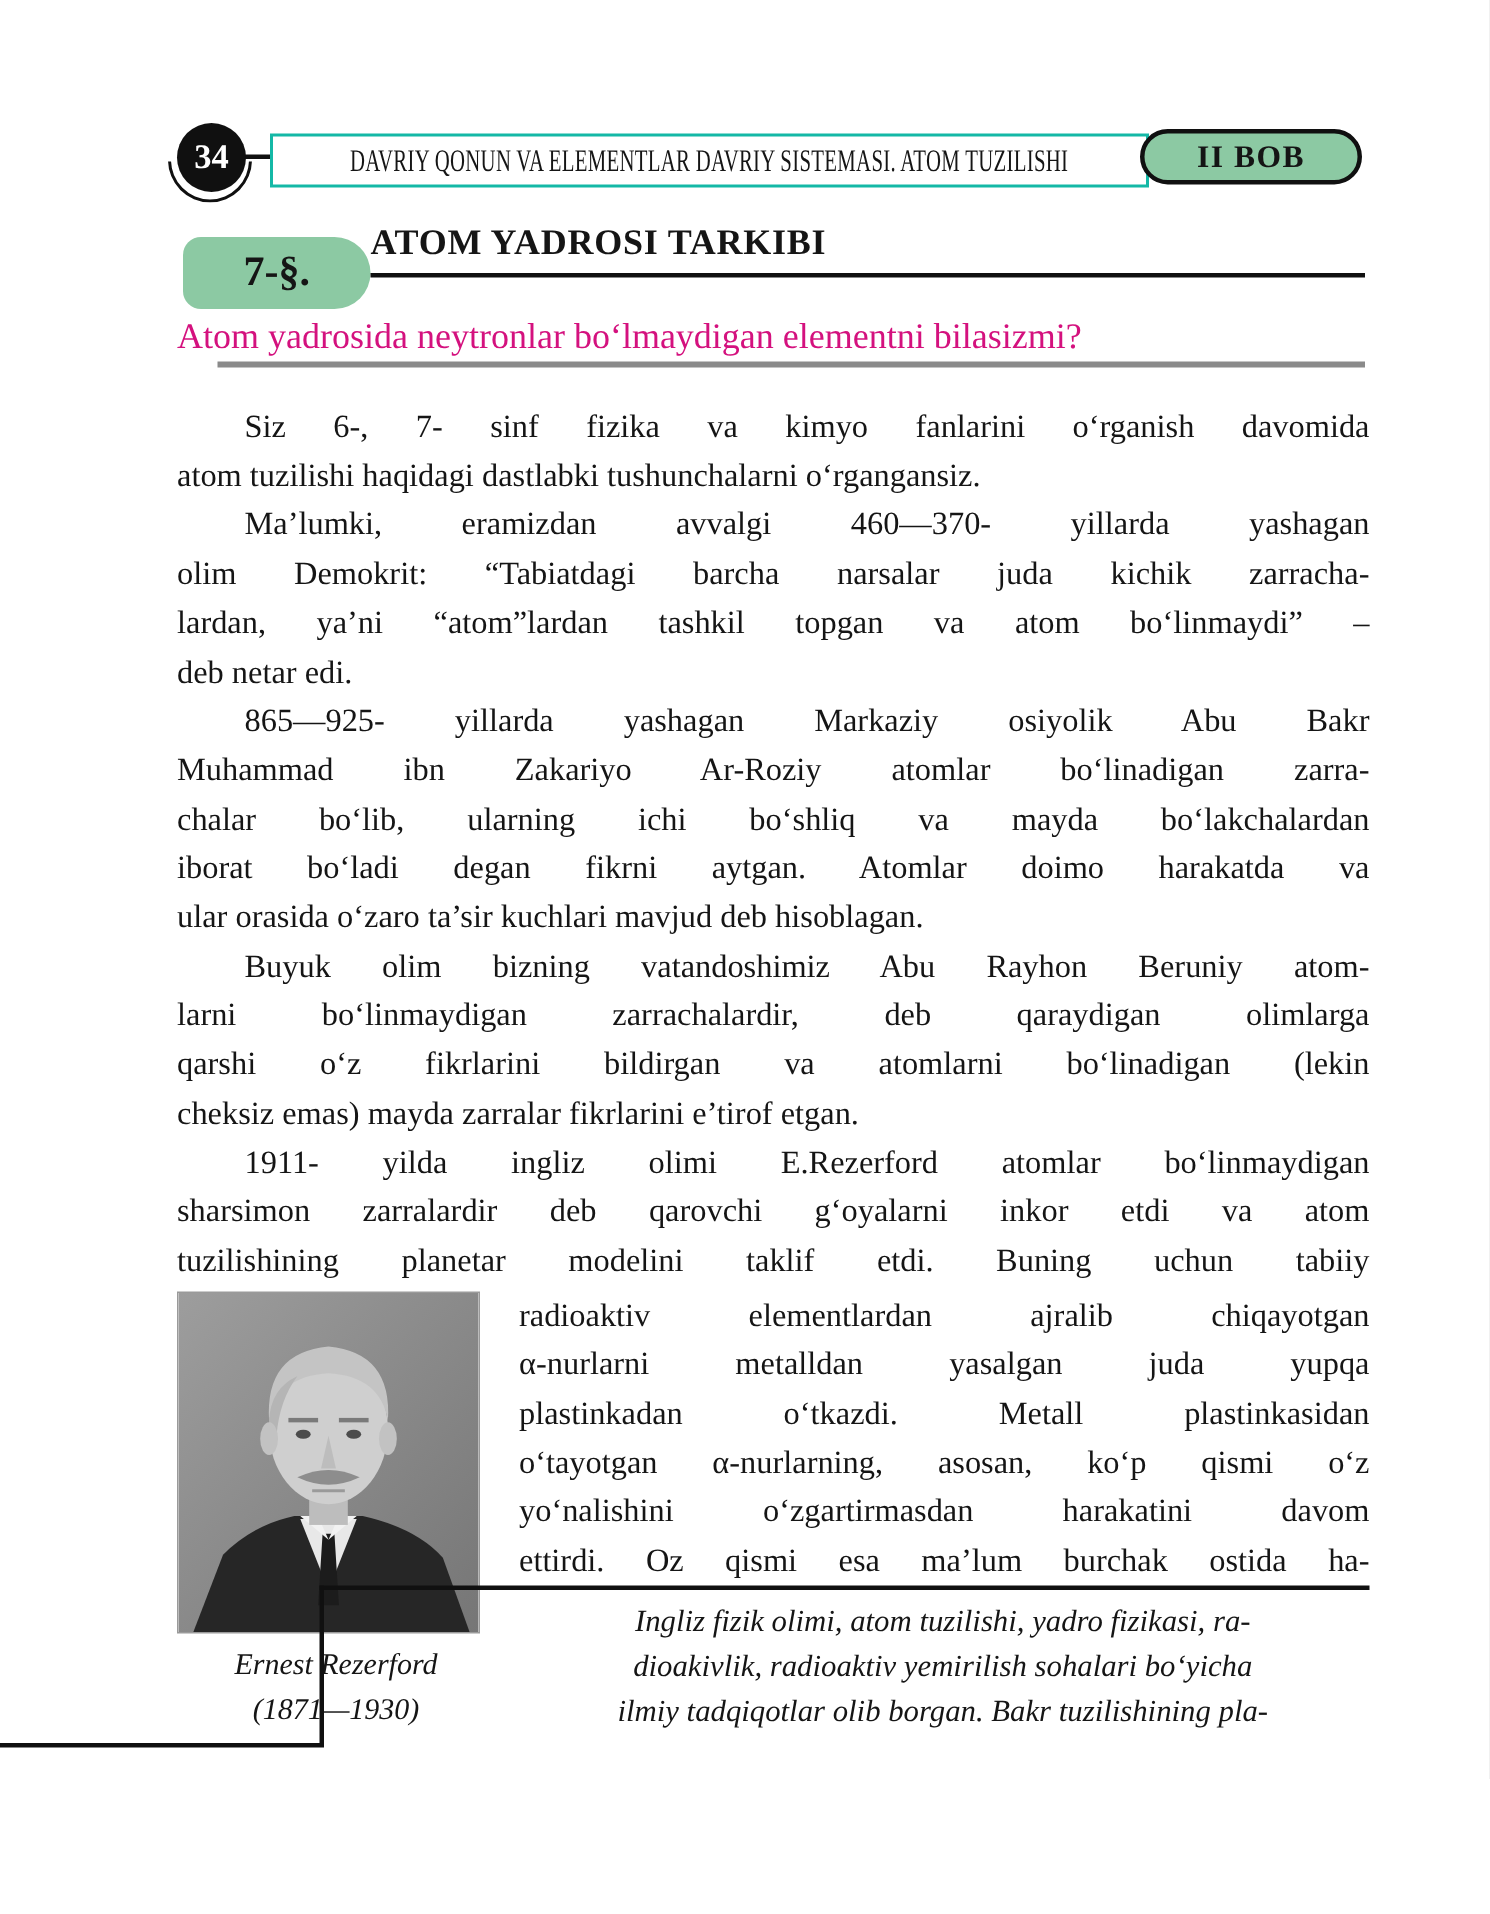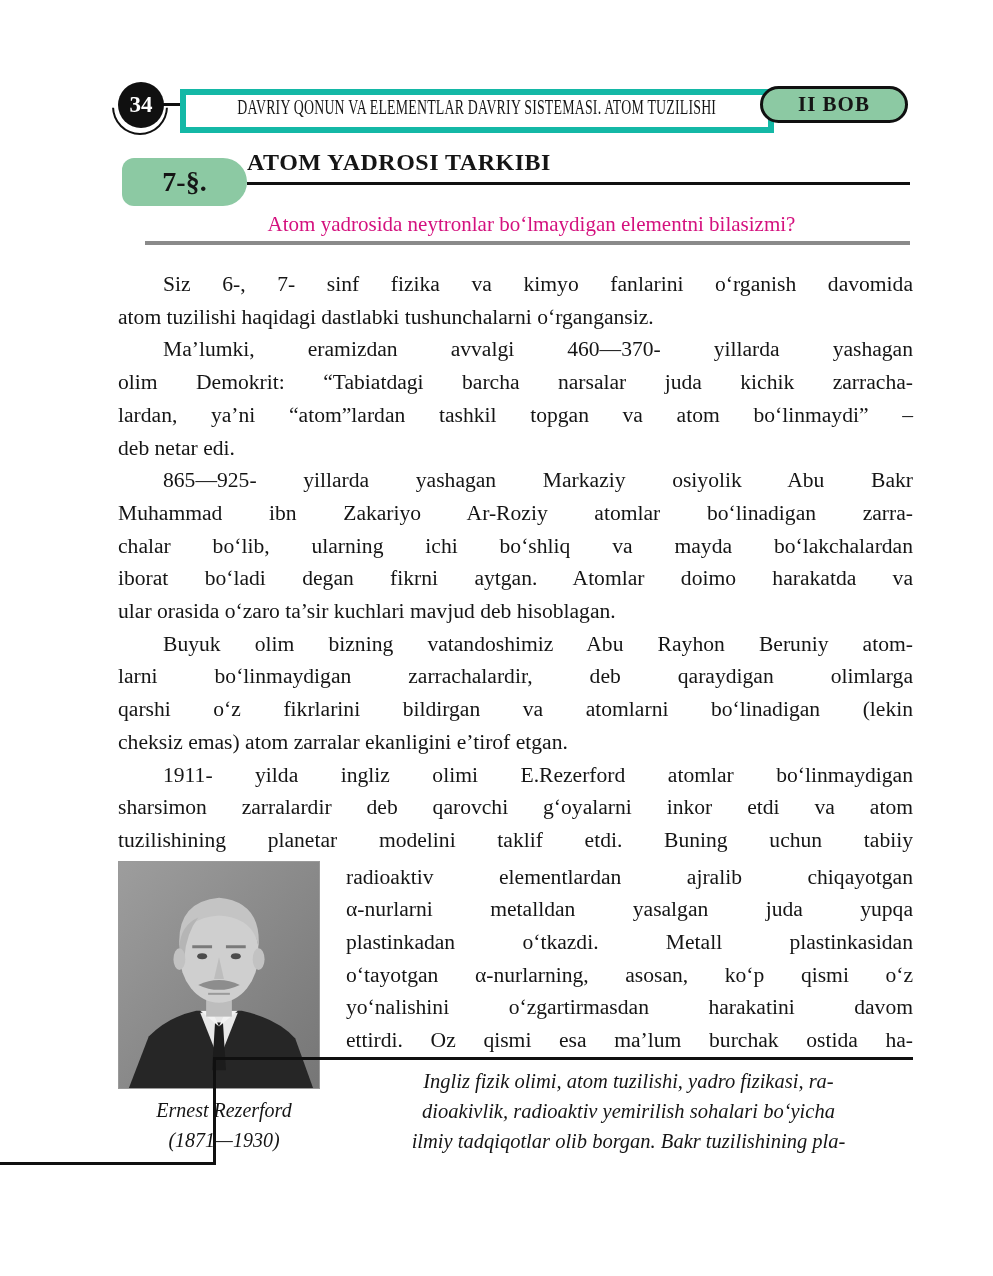--- a/index.html
+++ b/index.html
@@ -21,22 +21,22 @@
     z-index:2;
   }
   .pagenum::after{
     content:"";position:absolute;left:-6px;top:-4px;right:-4px;bottom:-7px;
     border:2px solid #101010;border-radius:50%;
     clip-path:inset(52% 0 0 0);
   }
   .connector{position:absolute;left:160px;top:103px;width:22px;height:3px;background:#101010;}
   .chapter-bar{
     position:absolute;left:180px;top:89px;width:582px;height:32px;
-    border:6px solid #14b8a6;background:#fff;
-    display:flex;align-items:flex-start;justify-content:center;
+    border:2px solid #14b8a6;background:#fff;
+    display:flex;align-items:center;justify-content:center;
     overflow:hidden;
   }
   .chapter-bar span{
     white-space:nowrap;font-size:21px;letter-spacing:.3px;
     transform:scaleX(.66);transform-origin:center;
   }
   .chapter-badge{
     position:absolute;left:760px;top:86px;width:148px;height:37px;
     background:var(--green);border:3px solid #101010;border-radius:19px;
     display:flex;align-items:center;justify-content:center;
@@ -52,22 +52,22 @@
     font-size:28px;font-weight:bold;
   }
   .section-title{
     position:absolute;left:247px;top:149px;width:663px;
     font-size:24px;font-weight:bold;letter-spacing:.5px;
     margin:0;
   }
   .black-rule{position:absolute;left:247px;top:182px;width:663px;height:3px;background:#101010;}
   
   .question{
-    position:absolute;left:134px;top:212px;width:795px;
-    text-align:center;font-size:21px;color:var(--magenta);
+    position:absolute;left:118px;top:212px;width:795px;
+    text-align:left;font-size:24px;color:var(--magenta);
   }
   .gray-rule{position:absolute;left:145px;top:241px;width:765px;height:4px;background:var(--gray);}
   
   .body-text{
     position:absolute;left:118px;top:268px;width:795px;
     font-size:21.6px;line-height:32.7px;
   }
   .para{margin:0;}
   .line{text-align:justify;text-align-last:justify;}
   .line.indent{padding-left:45px;}
@@ -133,21 +133,21 @@
           <div class="line indent">865—925- yillarda yashagan Markaziy osiyolik Abu Bakr</div>
           <div class="line">Muhammad ibn Zakariyo Ar-Roziy atomlar bo‘linadigan zarra-</div>
           <div class="line">chalar bo‘lib, ularning ichi bo‘shliq va mayda bo‘lakchalardan</div>
           <div class="line">iborat bo‘ladi degan fikrni aytgan. Atomlar doimo harakatda va</div>
           <div class="line final">ular orasida o‘zaro ta’sir kuchlari mavjud deb hisoblagan.</div>
         </div>
         <div class="para">
           <div class="line indent">Buyuk olim bizning vatandoshimiz Abu Rayhon Beruniy atom-</div>
           <div class="line">larni bo‘linmaydigan zarrachalardir, deb qaraydigan olimlarga</div>
           <div class="line">qarshi o‘z fikrlarini bildirgan va atomlarni bo‘linadigan (lekin</div>
-          <div class="line final">cheksiz emas) atom zarralar ekanligini e’tirof etgan.</div>
+          <div class="line final">cheksiz emas) mayda zarralar fikrlarini e’tirof etgan.</div>
         </div>
         <div class="para">
           <div class="line indent">1911- yilda ingliz olimi E.Rezerford atomlar bo‘linmaydigan</div>
           <div class="line">sharsimon zarralardir deb qarovchi g‘oyalarni inkor etdi va atom</div>
           <div class="line">tuzilishining planetar modelini taklif etdi. Buning uchun tabiiy</div>
         </div>
       </div>
 
     <div class="wrap-region">
       <div class="photo-card">

